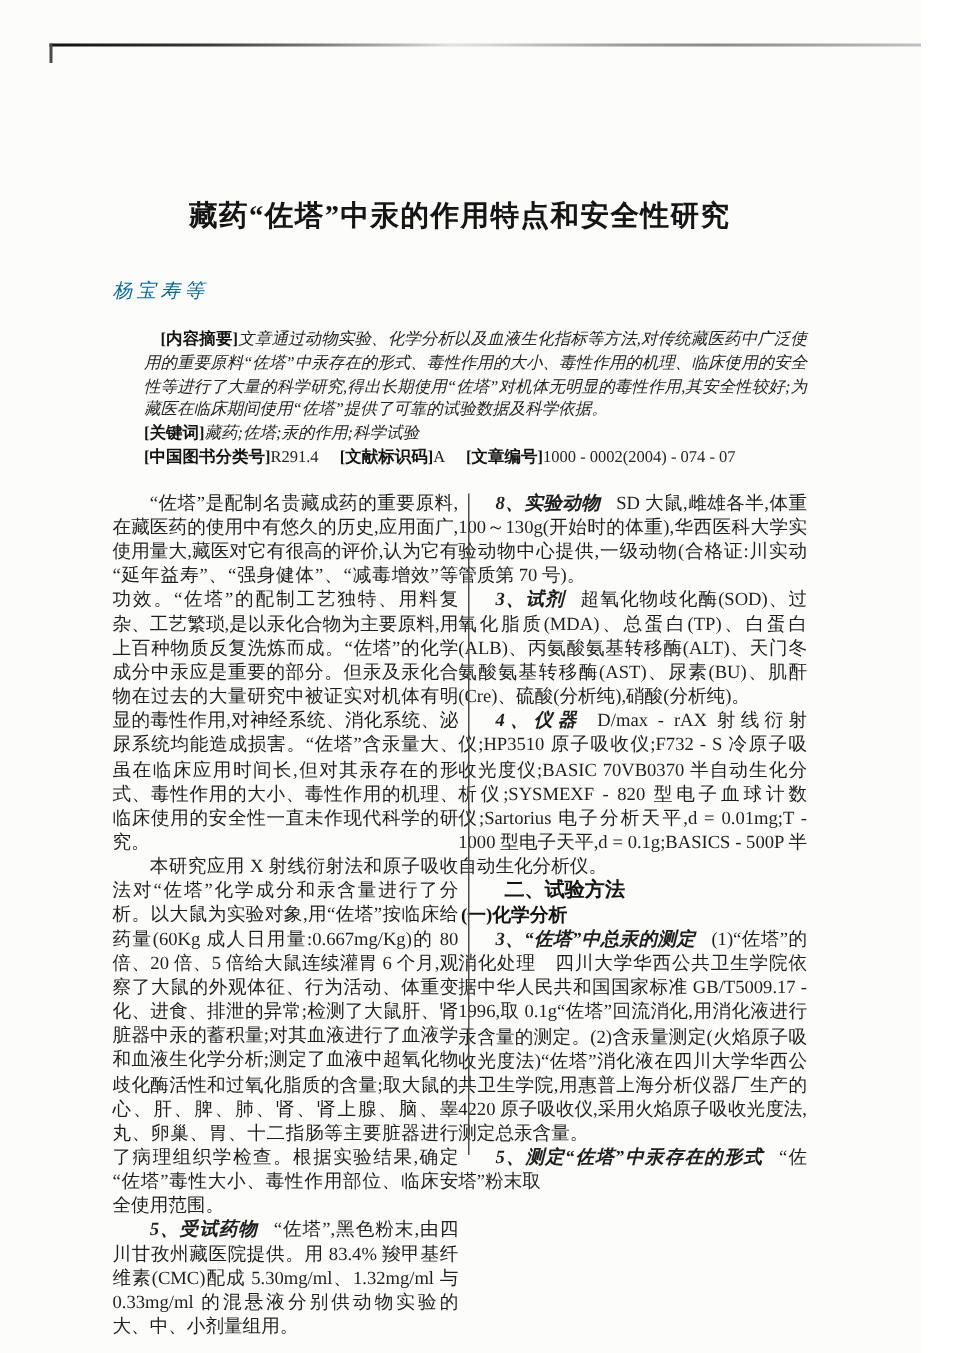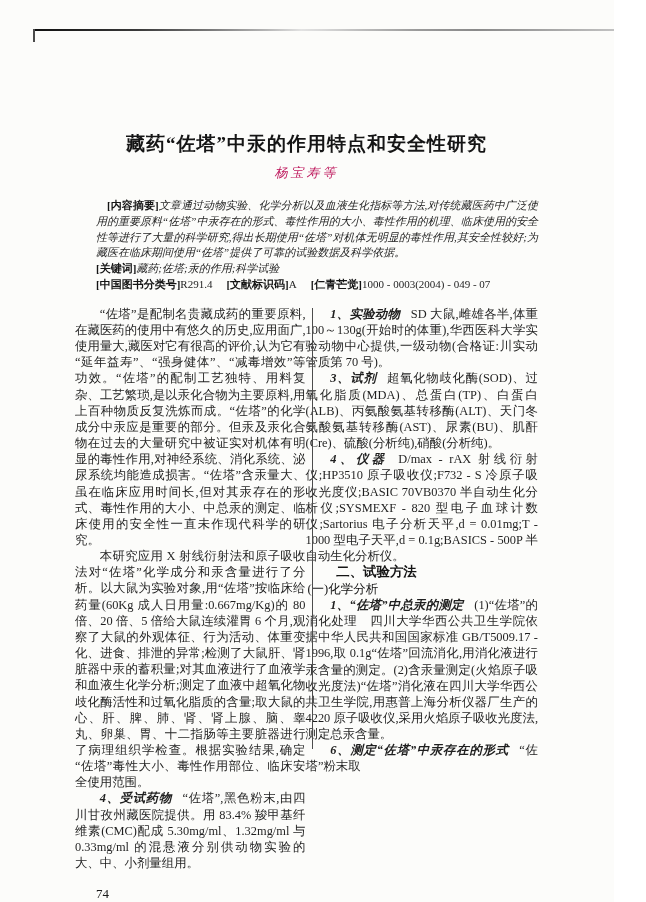--- a/index.html
+++ b/index.html
@@ -31,26 +31,26 @@
 
   .title {
     margin: 131px 0 0 0;
     text-align: center;
     font-size: 19px;
     font-weight: 700;
     letter-spacing: 1px;
     color: #151515;
   }
   .author {
-    margin-top: 7px;
-    text-align: center;
+    margin-top: 28px;
+    text-align: left;
     font-size: 13px;
     letter-spacing: 3px;
     font-style: italic;
-    color: #be185d;
+    color: #0369a1;
   }
 
   .abstract {
     margin: 16px 0 0 21px;
     font-size: 11px;
     line-height: 15.8px;
     text-align: justify;
     font-style: italic;
     color: #242424;
   }
@@ -84,21 +84,21 @@
     font-size: 13.4px;
     font-weight: 700;
     text-indent: 2.3em;
     line-height: 16.3px;
     color: #141414;
     font-family: Liberation Serif, serif;
   }
   .sub-heading {
     margin: 0;
     font-size: 12.5px;
-    font-weight: 400;
+    font-weight: 700;
     text-indent: 0.15em;
     line-height: 16.3px;
     color: #141414;
   }
   .item-label { font-style: italic; font-weight: 600; margin-right: 0.85em; }
   .page-number {
     margin-top: 15px;
     padding-left: 21px;
     font-size: 13px;
     color: #1a1a1a;
@@ -113,38 +113,38 @@
 
   <main class="content">
 
     <h1 class="title">藏药“佐塔”中汞的作用特点和安全性研究</h1>
 
     <div class="author">杨宝寿等</div>
 
     <section class="abstract">
       <p class="first-line-indent"><span class="abs-label">[内容摘要]</span><span>文章通过动物实验、化学分析以及血液生化指标等方法,对传统藏医药中广泛使用的重要原料“佐塔”中汞存在的形式、毒性作用的大小、毒性作用的机理、临床使用的安全性等进行了大量的科学研究,得出长期使用“佐塔”对机体无明显的毒性作用,其安全性较好;为藏医在临床期间使用“佐塔”提供了可靠的试验数据及科学依据。</span></p>
       <p><span class="abs-label">[关键词]</span><span>藏药;佐塔;汞的作用;科学试验</span></p>
-      <p class="meta-line"><span class="abs-label">[中国图书分类号]</span><span>R291.4</span><span class="meta-gap"></span><span class="abs-label">[文献标识码]</span><span>A</span><span class="meta-gap"></span><span class="abs-label">[仁青芒觉]</span><span>1000 - 0003(2004) - 049 - 07</span></p>
+      <p class="meta-line"><span class="abs-label">[中国图书分类号]</span><span>R291.4</span><span class="meta-gap"></span><span class="abs-label">[文献标识码]</span><span>A</span><span class="meta-gap"></span><span class="abs-label">[文章编号]</span><span>1000 - 0002(2004) - 074 - 07</span></p>
     </section>
 
     <div class="columns">
       <div class="divider"></div>
 
       <div class="col-left">
-        <p class="bp indent">“佐塔”是配制名贵藏成药的重要原料,在藏医药的使用中有悠久的历史,应用面广,使用量大,藏医对它有很高的评价,认为它有“延年益寿”、“强身健体”、“减毒增效”等功效。“佐塔”的配制工艺独特、用料复杂、工艺繁琐,是以汞化合物为主要原料,用上百种物质反复洗炼而成。“佐塔”的化学成分中汞应是重要的部分。但汞及汞化合物在过去的大量研究中被证实对机体有明显的毒性作用,对神经系统、消化系统、泌尿系统均能造成损害。“佐塔”含汞量大、虽在临床应用时间长,但对其汞存在的形式、毒性作用的大小、中总汞的测定、临床使用的安全性一直未作现代科学的研究。</p>
+        <p class="bp indent">“佐塔”是配制名贵藏成药的重要原料,在藏医药的使用中有悠久的历史,应用面广,使用量大,藏医对它有很高的评价,认为它有“延年益寿”、“强身健体”、“减毒增效”等功效。“佐塔”的配制工艺独特、用料复杂、工艺繁琐,是以汞化合物为主要原料,用上百种物质反复洗炼而成。“佐塔”的化学成分中汞应是重要的部分。但汞及汞化合物在过去的大量研究中被证实对机体有明显的毒性作用,对神经系统、消化系统、泌尿系统均能造成损害。“佐塔”含汞量大、虽在临床应用时间长,但对其汞存在的形式、毒性作用的大小、毒性作用的机理、临床使用的安全性一直未作现代科学的研究。</p>
         <p class="bp indent">本研究应用 X 射线衍射法和原子吸收法对“佐塔”化学成分和汞含量进行了分析。以大鼠为实验对象,用“佐塔”按临床给药量(60Kg 成人日用量:0.667mg/Kg)的 80 倍、20 倍、5 倍给大鼠连续灌胃 6 个月,观察了大鼠的外观体征、行为活动、体重变化、进食、排泄的异常;检测了大鼠肝、肾脏器中汞的蓄积量;对其血液进行了血液学和血液生化学分析;测定了血液中超氧化物歧化酶活性和过氧化脂质的含量;取大鼠的心、肝、脾、肺、肾、肾上腺、脑、睾丸、卵巢、胃、十二指肠等主要脏器进行了病理组织学检查。根据实验结果,确定“佐塔”毒性大小、毒性作用部位、临床安全使用范围。</p>
-        <p class="bp indent"><span class="item-label">4、受试药物</span><span>“佐塔”,黑色粉末,由四川甘孜州藏医院提供。用 83.4% 羧甲基纤维素(CMC)配成 5.30mg/ml、1.32mg/ml 与 0.33mg/ml 的混悬液分别供动物实验的大、中、小剂量组用。</span></p>
+        <p class="bp indent"><span class="item-label">5、受试药物</span><span>“佐塔”,黑色粉末,由四川甘孜州藏医院提供。用 83.4% 羧甲基纤维素(CMC)配成 5.30mg/ml、1.32mg/ml 与 0.33mg/ml 的混悬液分别供动物实验的大、中、小剂量组用。</span></p>
         <div class="page-number">74</div>
       </div>
 
       <div class="col-right">
-        <p class="bp indent"><span class="item-label">1、实验动物</span><span>SD 大鼠,雌雄各半,体重 100～130g(开始时的体重),华西医科大学实验动物中心提供,一级动物(合格证:川实动管质第 70 号)。</span></p>
+        <p class="bp indent"><span class="item-label">8、实验动物</span><span>SD 大鼠,雌雄各半,体重 100～130g(开始时的体重),华西医科大学实验动物中心提供,一级动物(合格证:川实动管质第 70 号)。</span></p>
         <p class="bp indent"><span class="item-label">3、试剂</span><span>超氧化物歧化酶(SOD)、过氧化脂质(MDA)、总蛋白(TP)、白蛋白(ALB)、丙氨酸氨基转移酶(ALT)、天门冬氨酸氨基转移酶(AST)、尿素(BU)、肌酐(Cre)、硫酸(分析纯),硝酸(分析纯)。</span></p>
         <p class="bp indent"><span class="item-label">4、仪器</span><span>D/max - rAX 射线衍射仪;HP3510 原子吸收仪;F732 - S 冷原子吸收光度仪;BASIC 70VB0370 半自动生化分析仪;SYSMEXF - 820 型电子血球计数仪;Sartorius 电子分析天平,d = 0.01mg;T - 1000 型电子天平,d = 0.1g;BASICS - 500P 半自动生化分析仪。</span></p>
         <h2 class="sec-heading">二、试验方法</h2>
         <h3 class="sub-heading">(一)化学分析</h3>
-        <p class="bp indent"><span class="item-label">1、“佐塔”中总汞的测定</span><span>(1)“佐塔”的消化处理　四川大学华西公共卫生学院依据中华人民共和国国家标准 GB/T5009.17 - 1996,取 0.1g“佐塔”回流消化,用消化液进行汞含量的测定。(2)含汞量测定(火焰原子吸收光度法)“佐塔”消化液在四川大学华西公共卫生学院,用惠普上海分析仪器厂生产的 4220 原子吸收仪,采用火焰原子吸收光度法,测定总汞含量。</span></p>
-        <p class="bp indent"><span class="item-label">6、测定“佐塔”中汞存在的形式</span><span>“佐塔”粉末取</span></p>
+        <p class="bp indent"><span class="item-label">3、“佐塔”中总汞的测定</span><span>(1)“佐塔”的消化处理　四川大学华西公共卫生学院依据中华人民共和国国家标准 GB/T5009.17 - 1996,取 0.1g“佐塔”回流消化,用消化液进行汞含量的测定。(2)含汞量测定(火焰原子吸收光度法)“佐塔”消化液在四川大学华西公共卫生学院,用惠普上海分析仪器厂生产的 4220 原子吸收仪,采用火焰原子吸收光度法,测定总汞含量。</span></p>
+        <p class="bp indent"><span class="item-label">5、测定“佐塔”中汞存在的形式</span><span>“佐塔”粉末取</span></p>
       </div>
     </div>
 
   </main>
 </div>
 
 </body></html>

